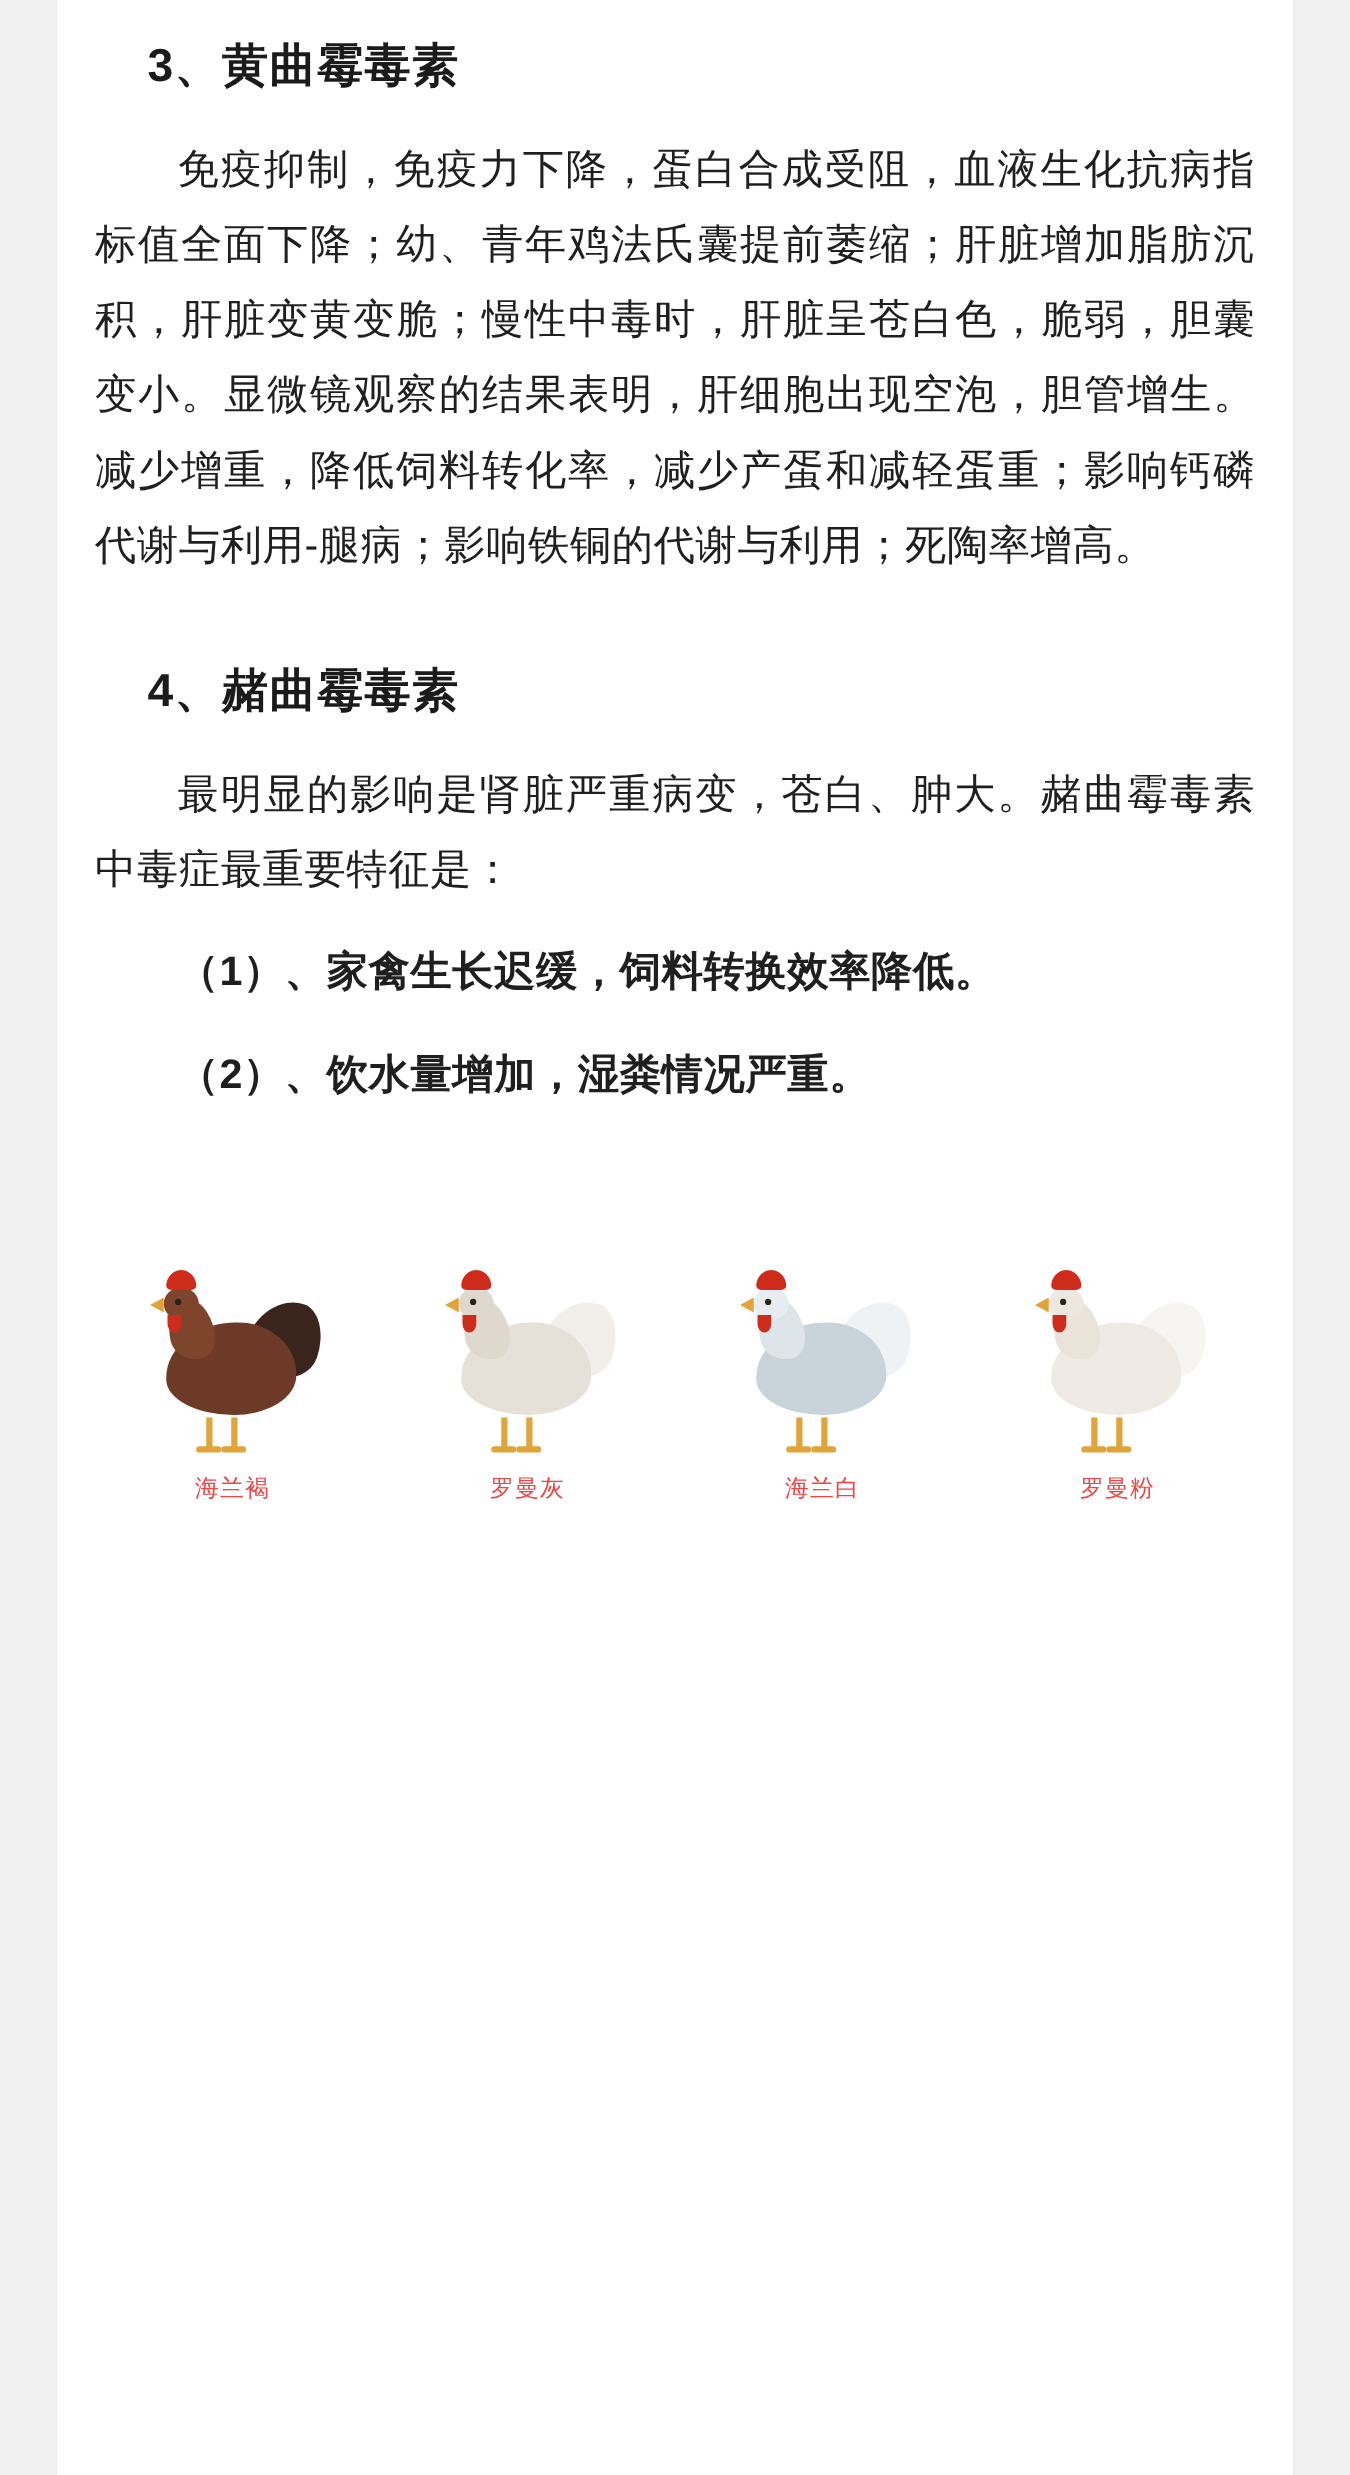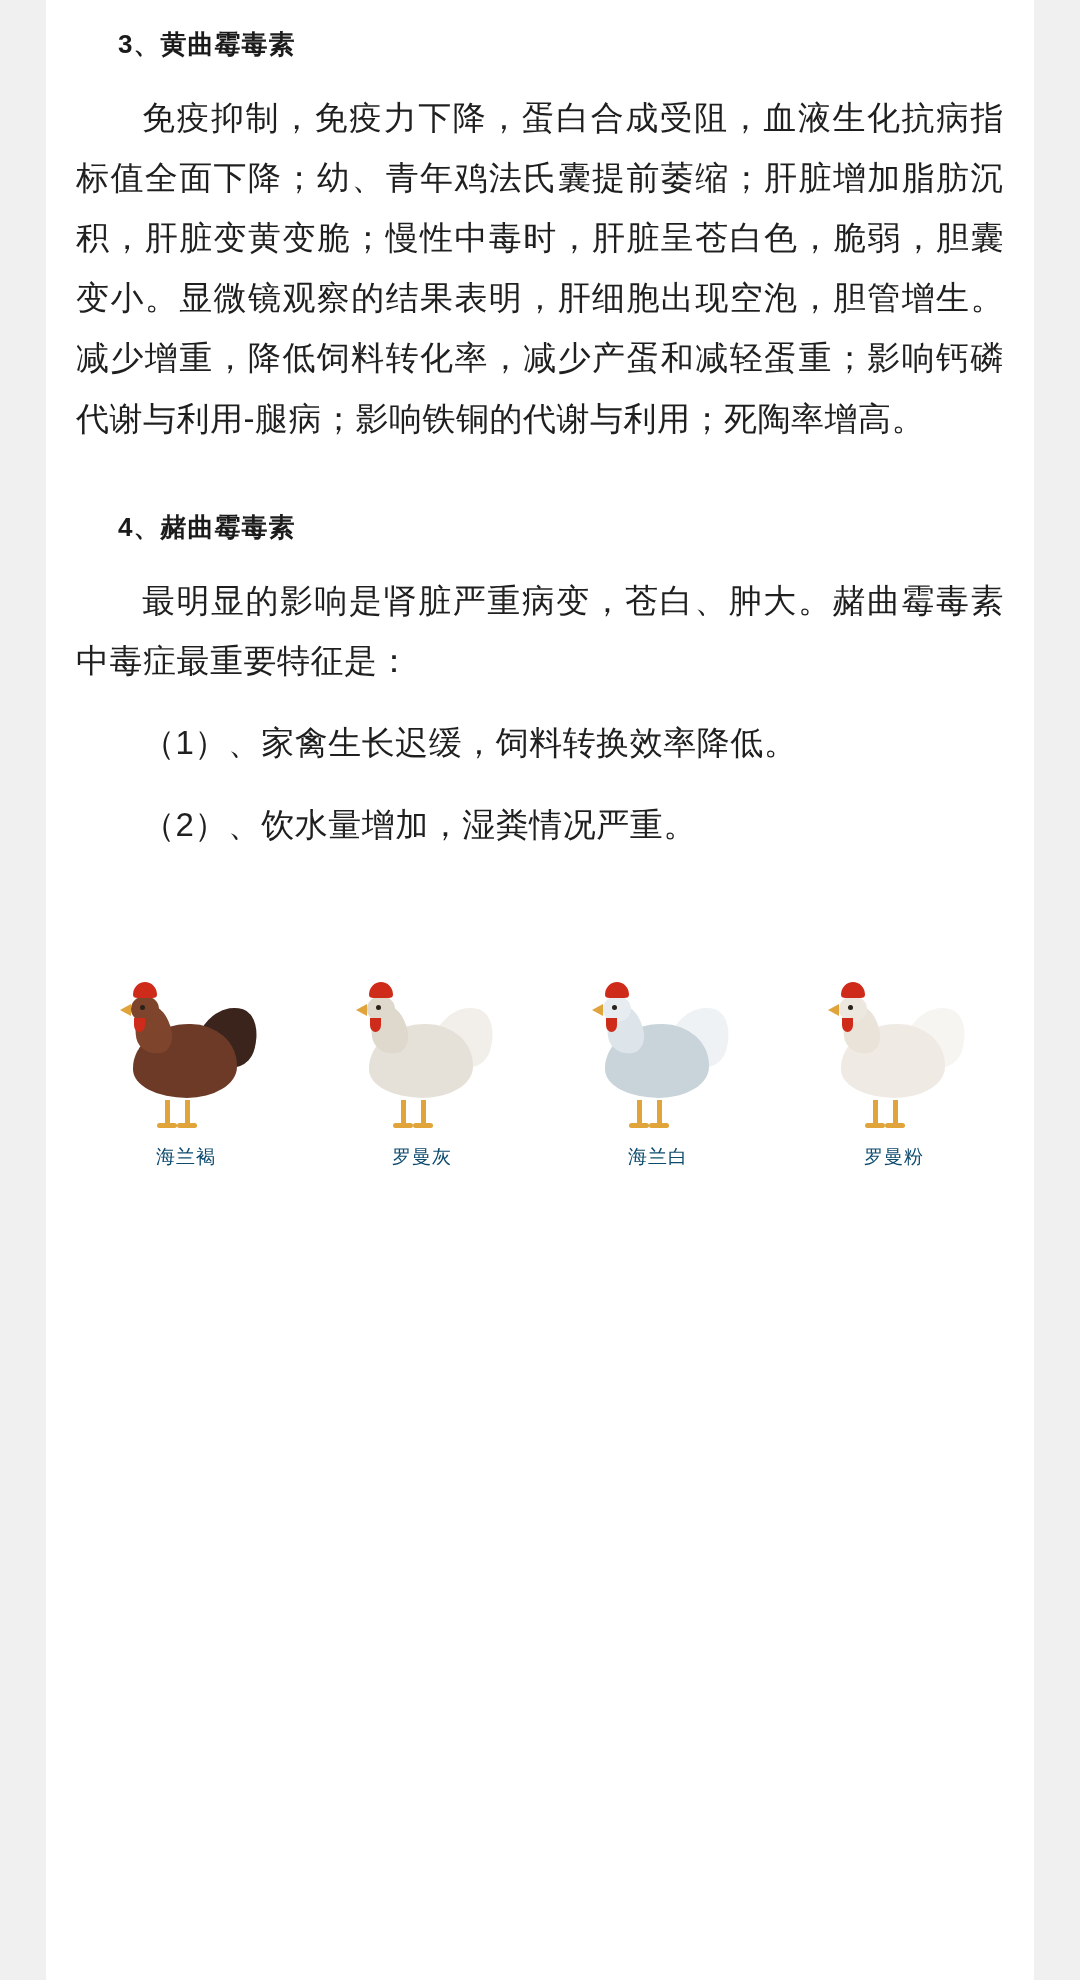--- a/index.html
+++ b/index.html
@@ -34,40 +34,41 @@
     right: 0; top: 0; bottom: 0;
     width: 46px;
     background: #f0f0f0;
   }
   .content {
     position: relative;
     z-index: 2;
     padding-top: 14px;
   }
   h3.heading {
-    font-size: 26px;
+    font-size: 37px;
     font-weight: bold;
     color: #1b1b1b;
     margin: 0;
     padding: 10px 0 6px 56px;
     line-height: 1.55;
     letter-spacing: 1px;
   }
   p.para {
     font-size: 33px;
     color: #1f1f1f;
     margin: 14px;
     padding: 4px 0 4px 0;
     line-height: 1.82;
     text-align: justify;
     text-indent: 66px;
     letter-spacing: 0.5px;
   }
   p.para.sub {
     text-indent: 66px;
+    font-weight: bold;
   }
   .spacer-md { height: 30px; }
 
   
   .chicken-row {
     display: flex;
     justify-content: space-between;
     align-items: flex-end;
     padding: 70px 44px 0 44px;
   }
@@ -76,21 +77,21 @@
     text-align: center;
     position: relative;
   }
   .chicken .art {
     position: relative;
     height: 185px;
     width: 160px;
   }
   .chicken .caption {
     font-size: 19px;
-    color: #0c4a6e;
+    color: #ef4444;
     margin-top: 16px;
     letter-spacing: 1px;
     white-space: nowrap;
   }
   
   .hen {
     position: absolute;
     left: 50%;
     bottom: 26px;
     transform: translateX(-50%);

